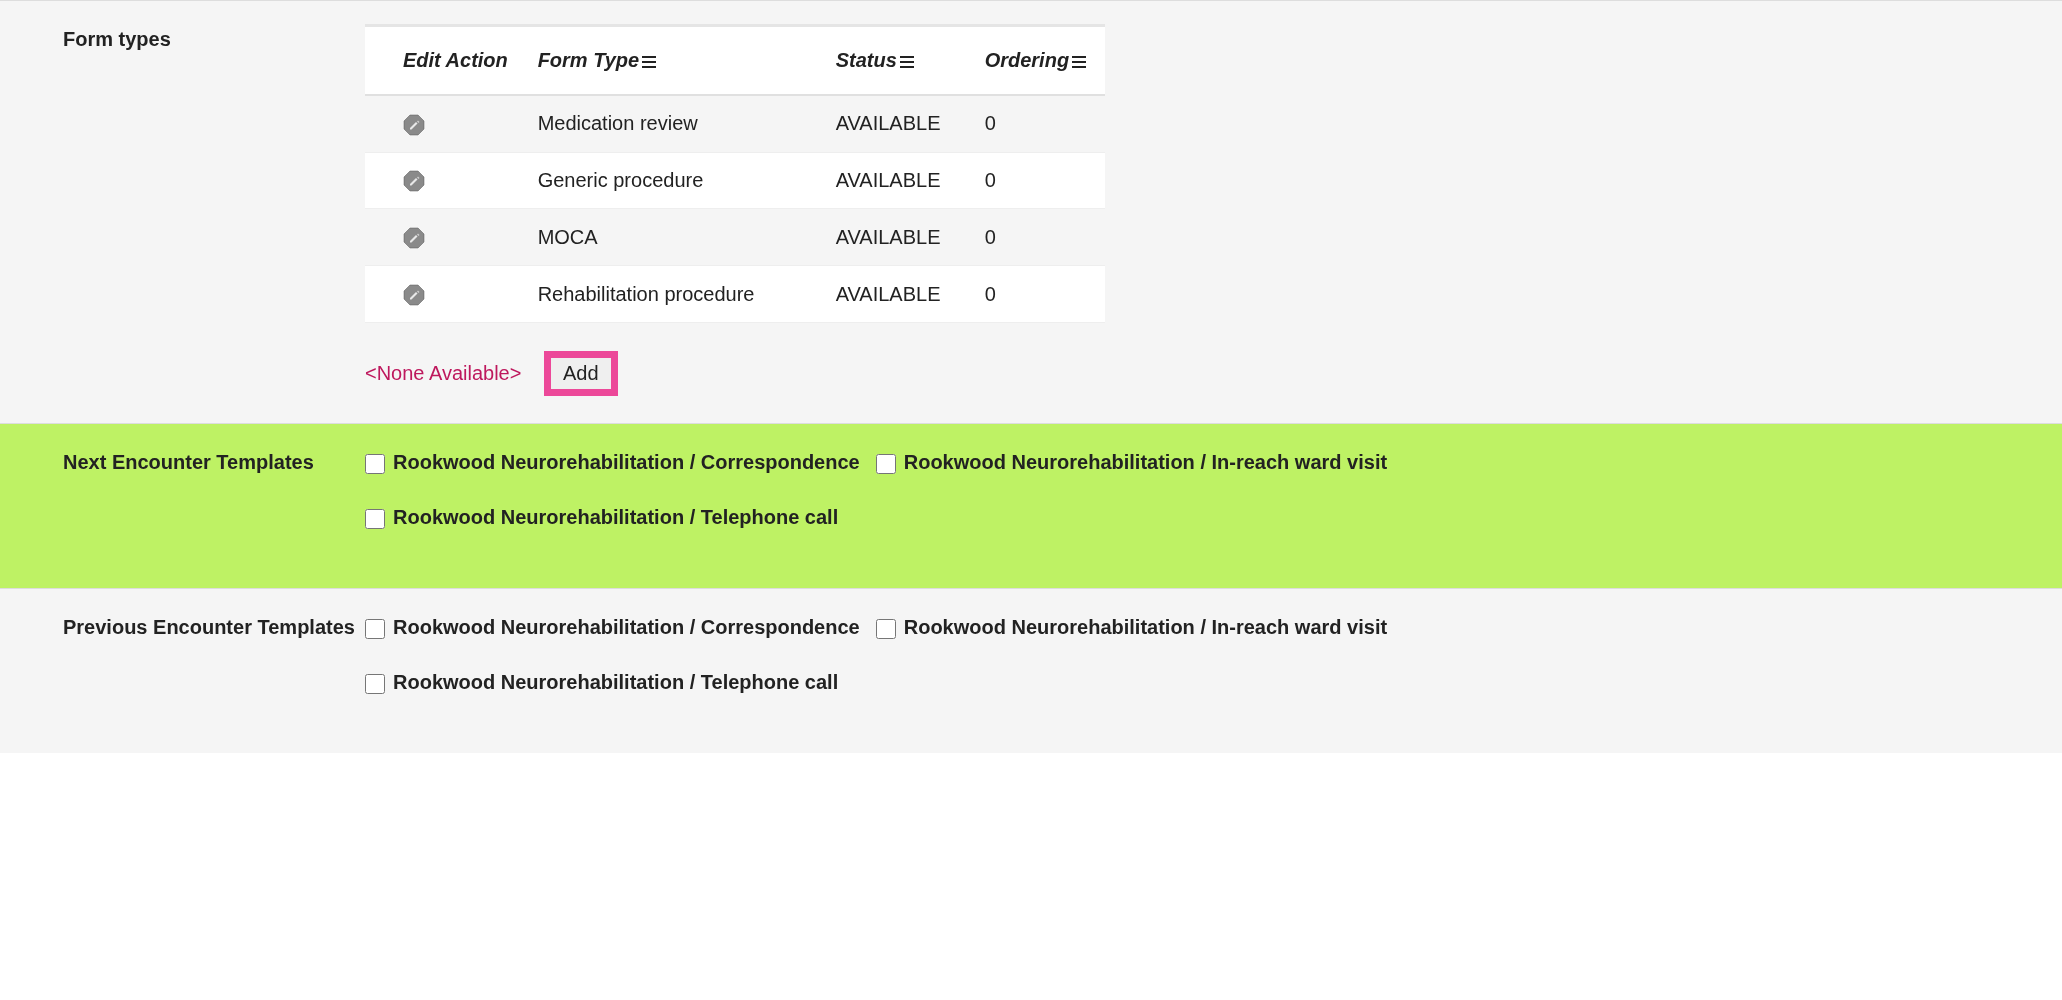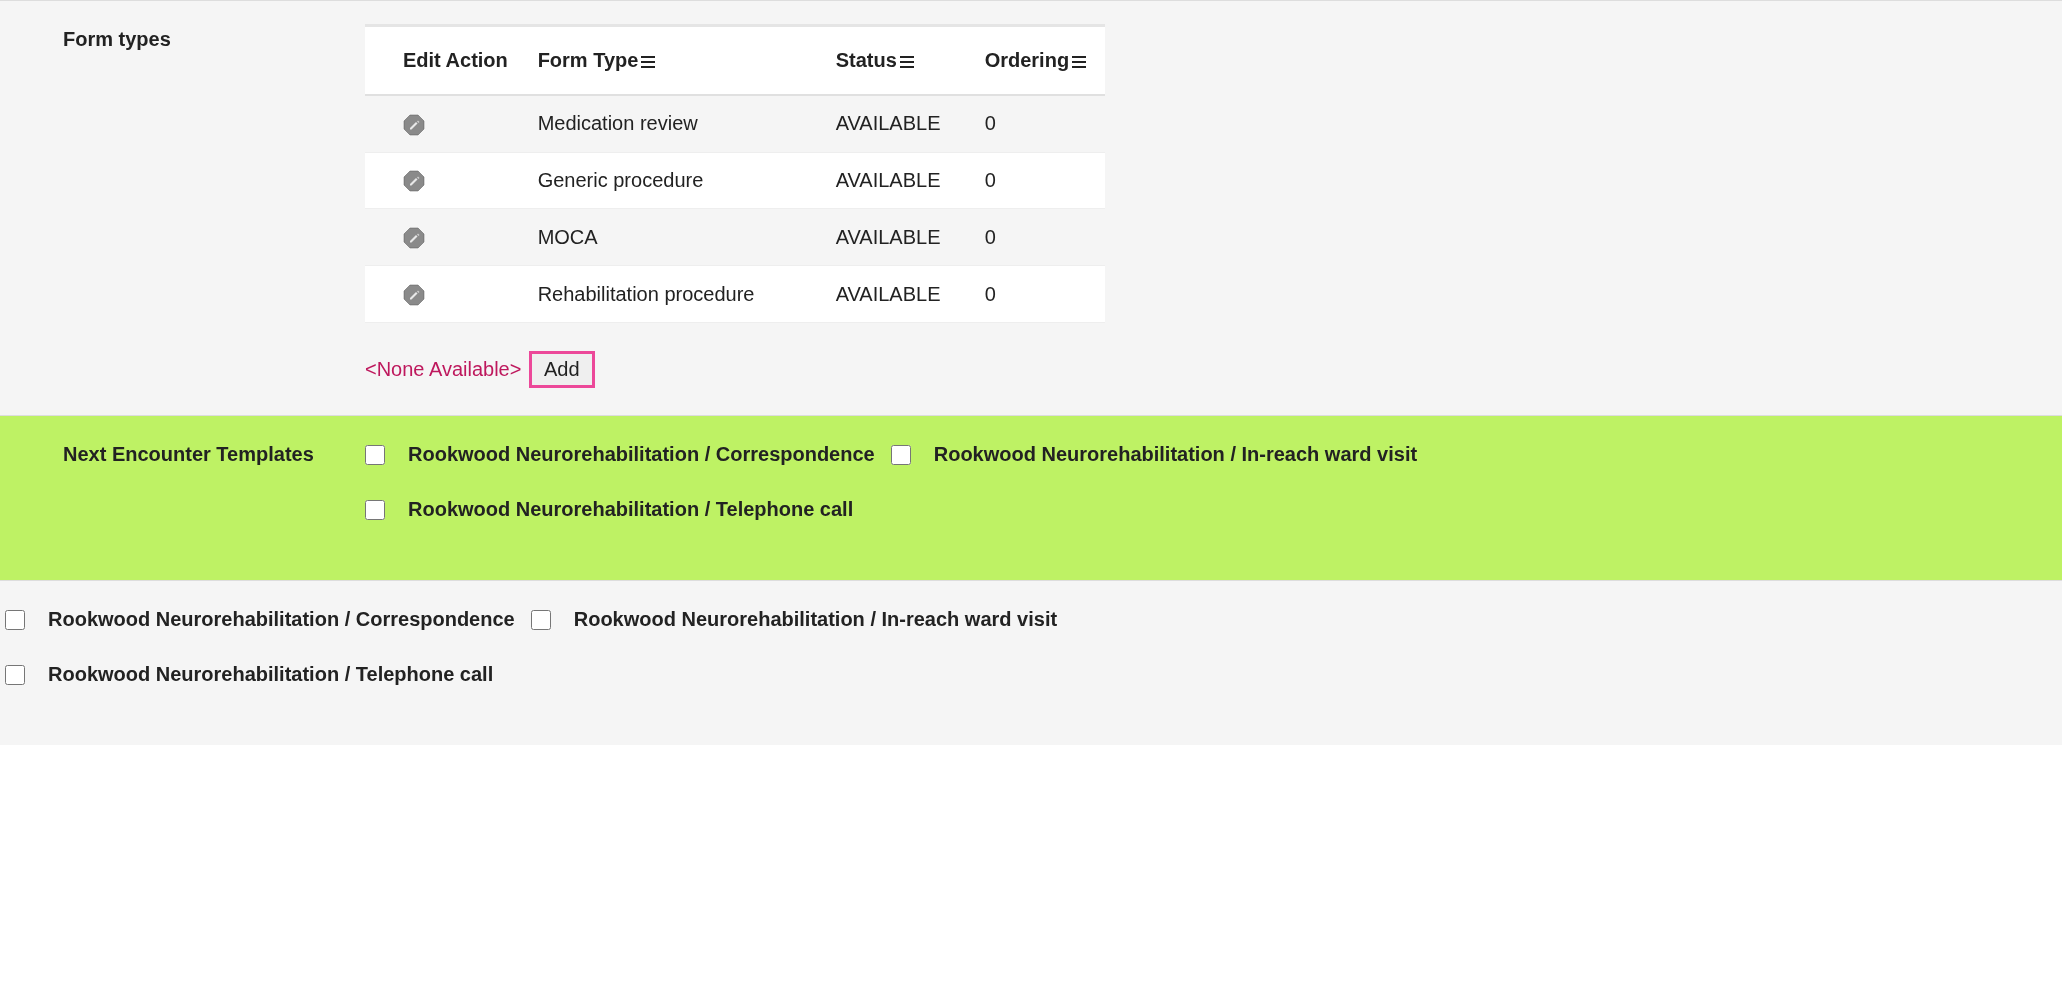--- a/index.html
+++ b/index.html
@@ -38,20 +38,21 @@
       border-collapse: collapse;
     }
     thead th {
       text-align: left;
       font-weight: 700;
       font-size: 20px;
       padding: 22px 10px 22px 10px;
       border-bottom: 2px solid #e0e0e0;
       background: #fff;
       white-space: nowrap;
+      font-style: italic;
     }
     tbody tr:nth-child(odd)  td { background: #f5f5f5; }
     tbody tr:nth-child(even) td { background: #ffffff; }
     tbody td {
       padding: 16px 10px;
       font-size: 20px;
       border-bottom: 1px solid #eee;
       vertical-align: middle;
     }
     th:first-child, td:first-child { padding-left: 38px; }
@@ -69,36 +70,35 @@
     .add-row {
       font-size: 20px;
       color: #222;
     }
     .add-row .placeholder {
       color: #be185d;
     }
     .add-btn {
       font-size: 20px;
       padding: 4px 12px;
-      border: 3px solid #ec4899;
+      border: 7px solid #ec4899;
       background: #efefef;
       color: #222;
       cursor: pointer;
-      margin-left: 2px;
+      margin-left: 17px;
       font-family: inherit;
     }
     .check-list {
       padding-top: 4px;
     }
     .check-item {
       display: inline-flex;
-      align-items: center;
+      align-items: flex-end;
       margin-right: 16px;
       margin-bottom: 32px;
-      gap: 15px;
     }
     .check-item input[type="checkbox"] {
       width: 20px;
       height: 20px;
       margin-right: 8px;
       margin-top: 2px;
       flex-shrink: 0;
     }
     .check-item label {
       font-weight: 700;
@@ -211,20 +211,21 @@
           <input type="checkbox" style="">
           <label>Rookwood Neurorehabilitation / In-reach ward visit</label>
         </span><br><span class="check-item">
           <input type="checkbox" style="">
           <label>Rookwood Neurorehabilitation / Telephone call</label>
         </span></div>
   </div>
 </div>
 
 <div class="section gray">
+  <div class="label-col">Previous Encounter Templates</div>
   <div class="content-col">
     <div class="check-list" id="prev-templates-list"><span class="check-item">
           <input type="checkbox" style="">
           <label>Rookwood Neurorehabilitation / Correspondence</label>
         </span><span class="check-item">
           <input type="checkbox" style="">
           <label>Rookwood Neurorehabilitation / In-reach ward visit</label>
         </span><br><span class="check-item">
           <input type="checkbox" style="">
           <label>Rookwood Neurorehabilitation / Telephone call</label>

